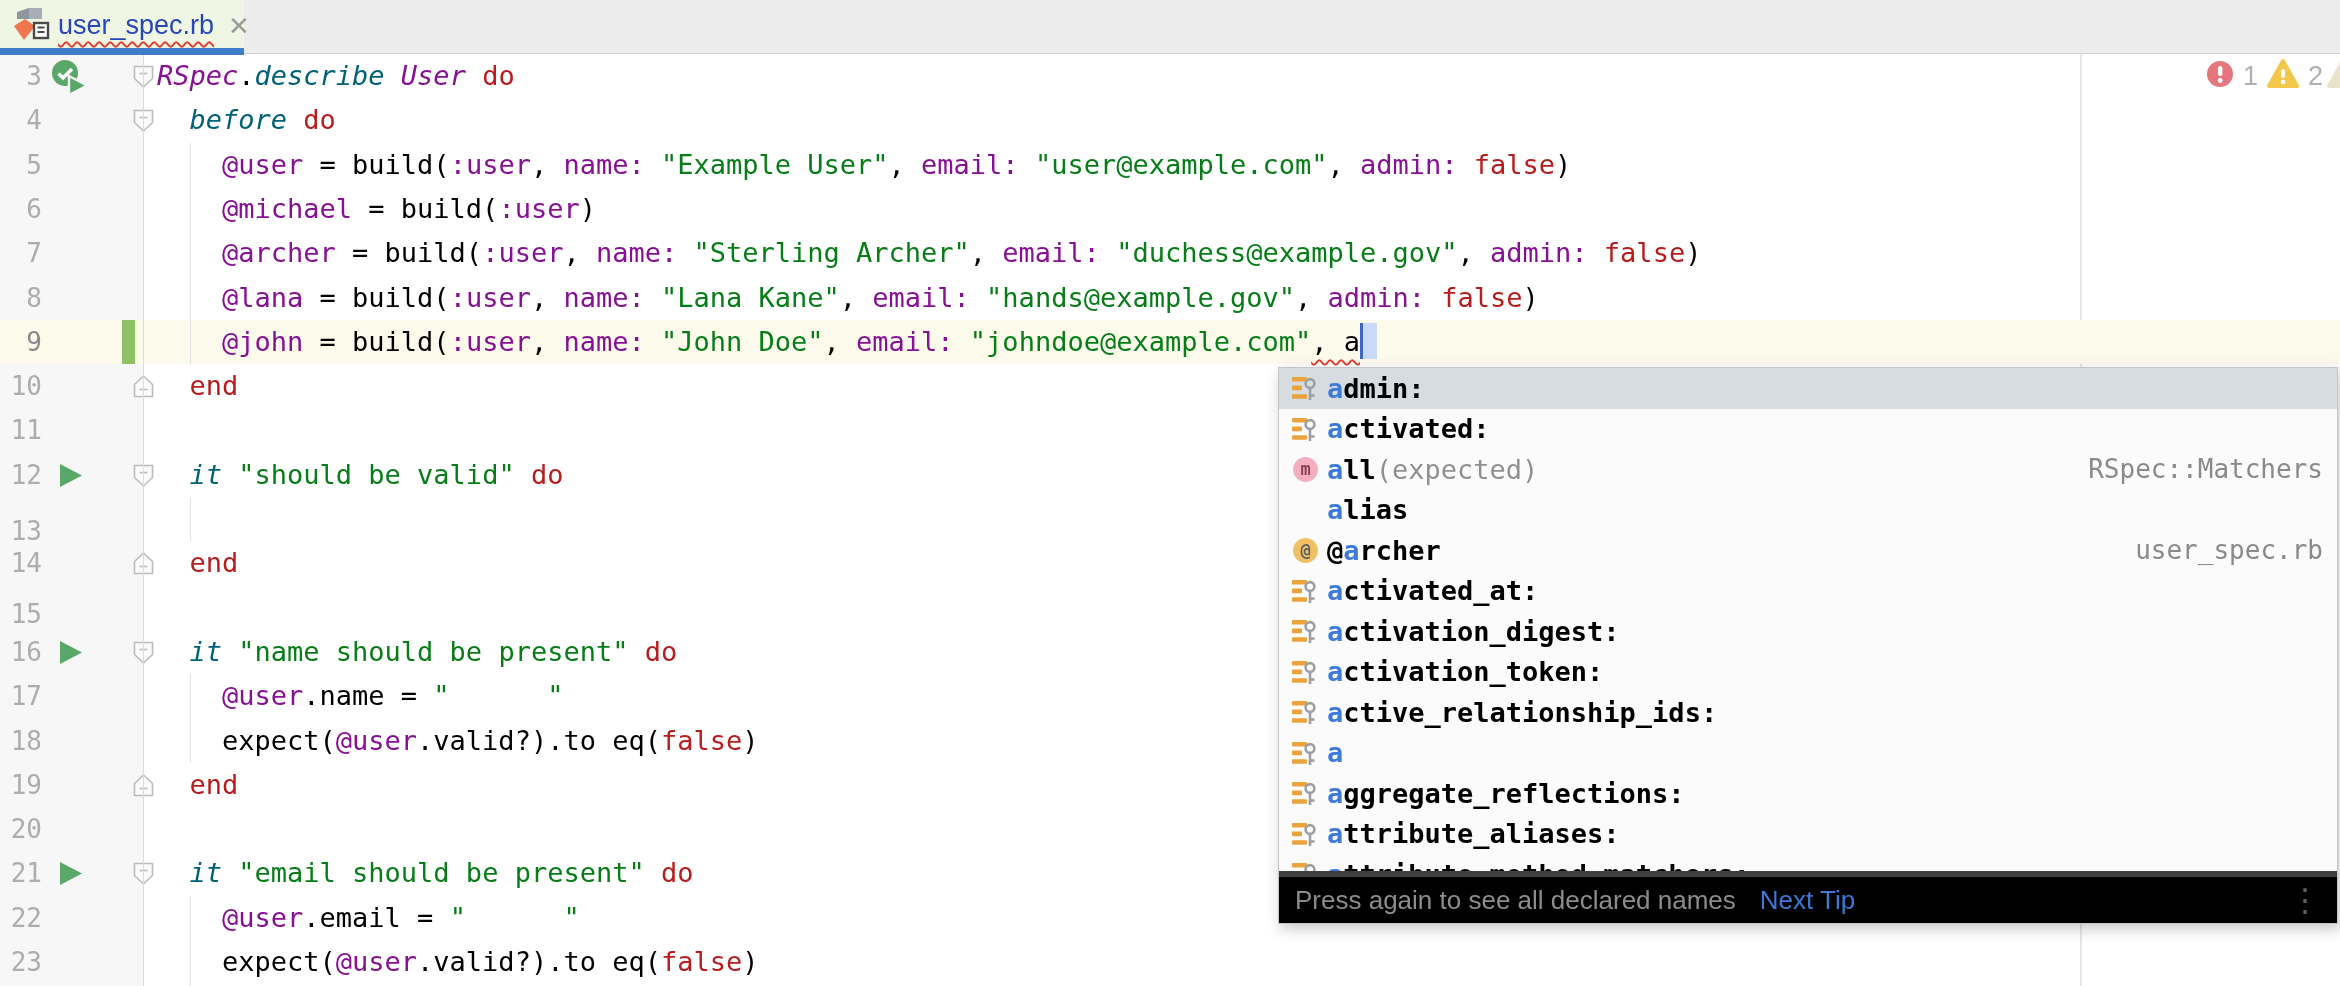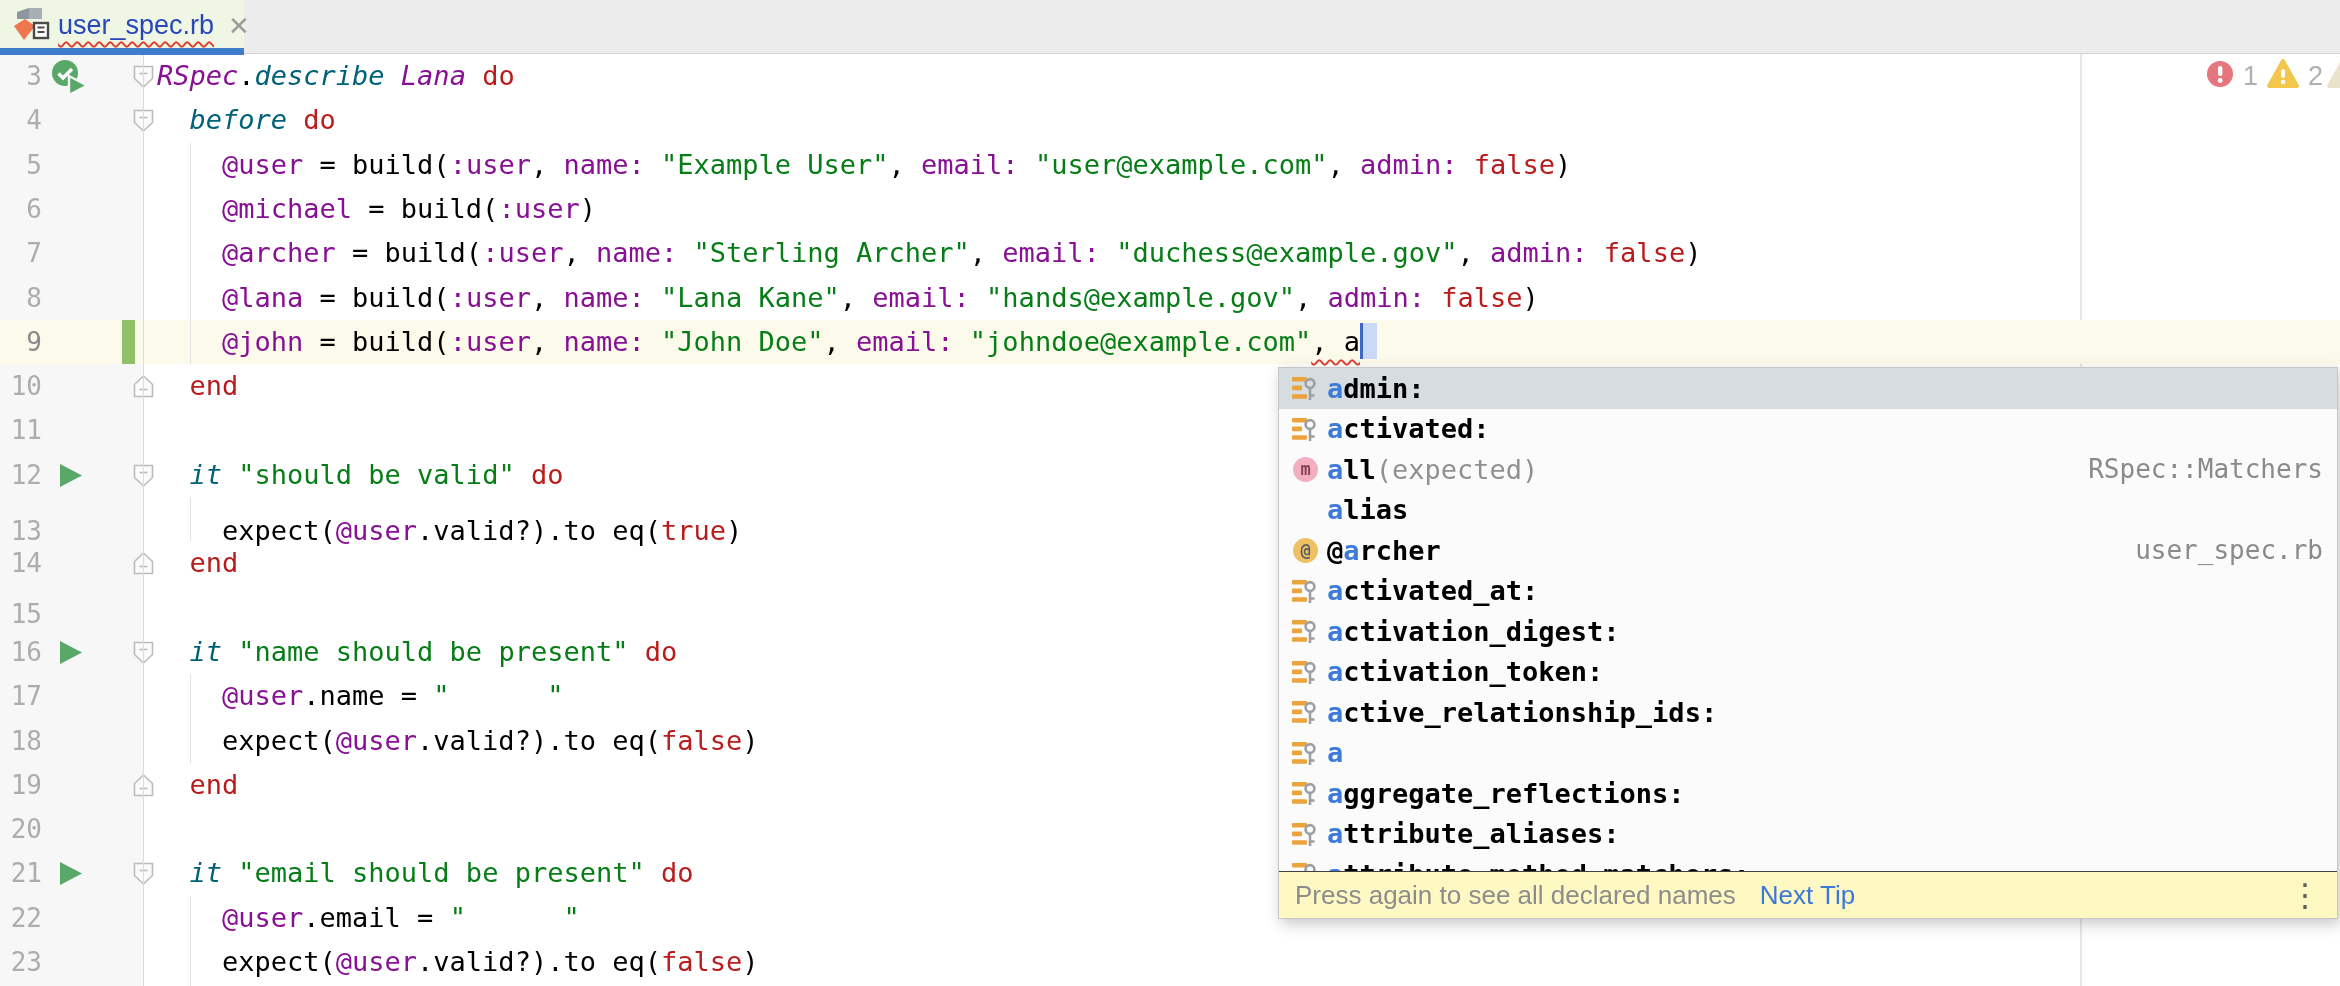--- a/index.html
+++ b/index.html
@@ -56,21 +56,21 @@
   .pop-items{height:503px;overflow:hidden;position:relative;}
   .pop-item{height:40.5px;display:flex;align-items:center;padding:0 14px 0 10px;
             font-family:"DejaVu Sans Mono",monospace;font-size:27px;font-weight:bold;color:#000;}
   .pop-item.selected{background:#D7DCE0;}
   .pop-icon{width:32px;height:28px;margin-right:6px;flex:none;display:flex;align-items:center;justify-content:center;}
   .pi-pre{color:#000;}
   .pi-match{color:#3E7BD9;}
   .pi-rest{color:#000;}
   .pi-paren{color:#909090;font-weight:normal;}
   .pi-right{margin-left:auto;color:#8A8A8A;font-weight:normal;font-size:26px;padding-left:20px;}
-  .pop-hint{height:46px;border-top:1px solid #404040;background:#fef9c3;display:flex;
+  .pop-hint{height:46px;border-top:6px solid #404040;background:#000000;display:flex;
             align-items:center;padding:0 16px;font-size:26px;color:#8C8C8C;}
   .hint-link{color:#3C78D8;margin-left:24px;cursor:pointer;}
   .kebab{margin-left:auto;color:#5F5F5F;font-size:32px;line-height:32px;cursor:pointer;}
 </style>
 </head>
 <body>
 
 <div id="app">
 
   <div class="gutter-bg"></div>
@@ -81,21 +81,21 @@
         <span class="lnum">3</span>
         <span class="runicon rerun"><svg width="40" height="38" viewBox="0 0 40 38">
             <circle cx="15" cy="15" r="13" fill="#59A869"></circle>
             <path d="M8.5 15.5l4.5 4.5 9-9" stroke="#fff" stroke-width="3.4" fill="none"></path>
             <polygon points="19,18 37,27.5 19,37" fill="#59A869" stroke="#F7F7F7" stroke-width="2.4"></polygon>
           </svg></span>
         <span class="fold"><svg width="27" height="27" viewBox="0 0 27 27">
             <path d="M4.5 3.5h18v12l-9 8.5-9-8.5z" fill="#FBFBFB" stroke="#BCBCBC" stroke-width="1.6"></path>
             <path d="M9.5 10.5h8" stroke="#BCBCBC" stroke-width="1.6"></path>
           </svg></span>
-        <span class="code"><span class="tk-ci">RSpec</span><span class="tk-t">.</span><span class="tk-m">describe</span><span class="tk-t"> </span><span class="tk-ci">Lana</span><span class="tk-t"> </span><span class="tk-k">do</span></span>
+        <span class="code"><span class="tk-ci">RSpec</span><span class="tk-t">.</span><span class="tk-m">describe</span><span class="tk-t"> </span><span class="tk-ci">User</span><span class="tk-t"> </span><span class="tk-k">do</span></span>
       </div>
       <div class="line" style="top: 98.3px;">
         <span class="lnum">4</span>
         <span class="fold"><svg width="27" height="27" viewBox="0 0 27 27">
             <path d="M4.5 3.5h18v12l-9 8.5-9-8.5z" fill="#FBFBFB" stroke="#BCBCBC" stroke-width="1.6"></path>
             <path d="M9.5 10.5h8" stroke="#BCBCBC" stroke-width="1.6"></path>
           </svg></span>
         <span class="code"><span class="tk-t">  </span><span class="tk-m">before</span><span class="tk-t"> </span><span class="tk-k">do</span></span>
       </div>
       <div class="line" style="top: 142.6px;">
@@ -137,21 +137,20 @@
             <polygon points="2,2 24,13.5 2,25" fill="#59A869"></polygon>
           </svg></span>
         <span class="fold"><svg width="27" height="27" viewBox="0 0 27 27">
             <path d="M4.5 3.5h18v12l-9 8.5-9-8.5z" fill="#FBFBFB" stroke="#BCBCBC" stroke-width="1.6"></path>
             <path d="M9.5 10.5h8" stroke="#BCBCBC" stroke-width="1.6"></path>
           </svg></span>
         <span class="code"><span class="tk-t">  </span><span class="tk-m">it</span><span class="tk-t"> </span><span class="tk-str">"should be valid"</span><span class="tk-t"> </span><span class="tk-k">do</span></span>
       </div>
       <div class="line" style="top: 497px; margin-top: 12px;">
         <span class="lnum">13</span>
-        <span class="code"><span class="tk-t">    expect(</span><span class="tk-iv">@user</span><span class="tk-t">.valid?).to eq(</span><span class="tk-k">true</span><span class="tk-t">)</span></span>
       </div>
       <div class="line" style="top: 541.3px;">
         <span class="lnum">14</span>
         <span class="fold"><svg width="27" height="27" viewBox="0 0 27 27">
             <path d="M4.5 23.5h18v-12l-9-8.5-9 8.5z" fill="#FBFBFB" stroke="#BCBCBC" stroke-width="1.6"></path>
             <path d="M9.5 16.5h8" stroke="#BCBCBC" stroke-width="1.6"></path>
           </svg></span>
         <span class="code"><span class="tk-t">  </span><span class="tk-k">end</span></span>
       </div>
       <div class="line" style="top: 585.6px; margin-top: 6px;">

